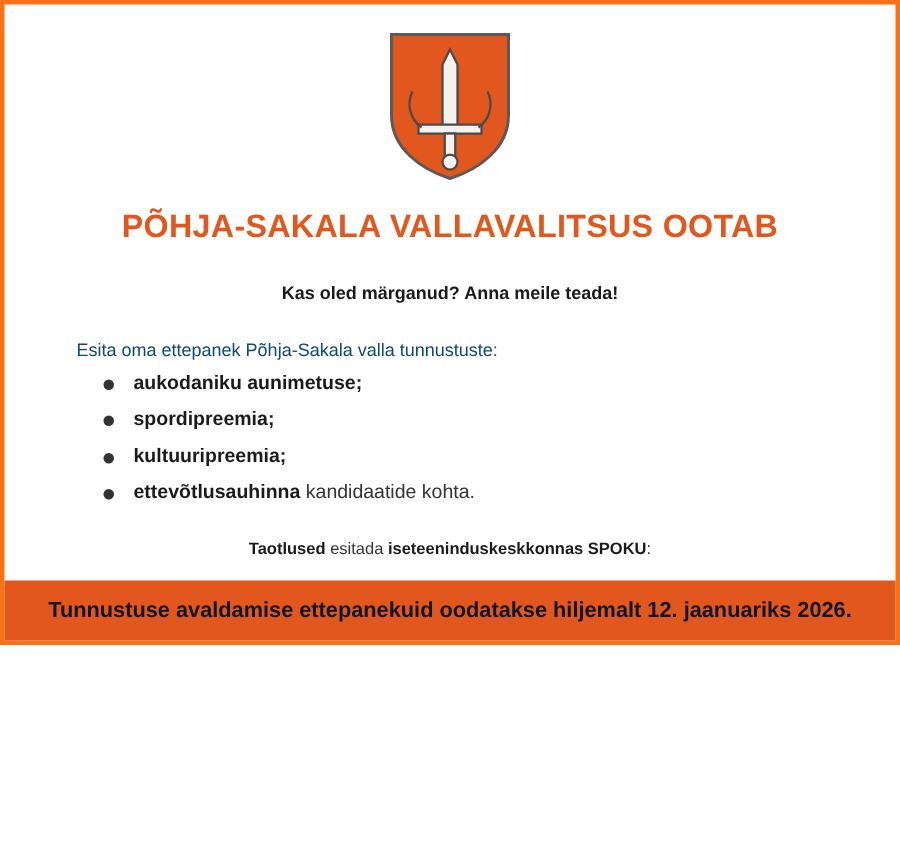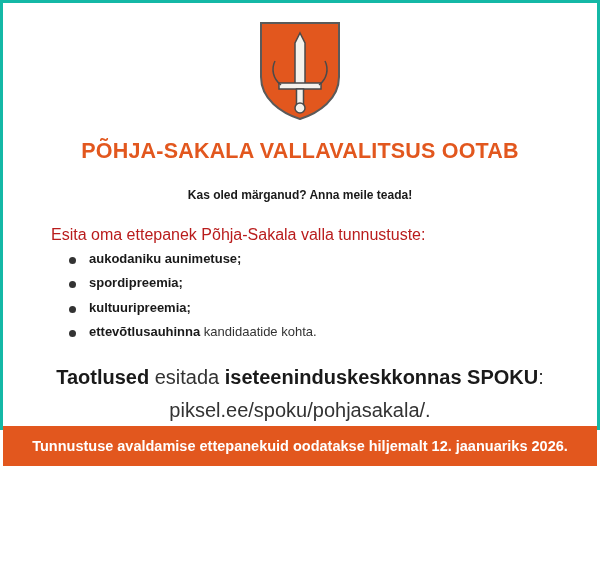--- a/index.html
+++ b/index.html
@@ -11,21 +11,21 @@
     height: 576px;
     background: #ffffff;
     font-family: "Liberation Sans", sans-serif;
     overflow: hidden;
   }
   .poster {
     position: relative;
     width: 600px;
     height: 430px;
     box-sizing: border-box;
-    border: 3px solid #14b8a6;
+    border: 3px solid #f97316;
     background: #ffffff;
     display: flex;
     flex-direction: column;
   }
   .content {
     flex: 1 1 auto;
     padding: 14px 30px 0 30px;
     box-sizing: border-box;
   }
   
@@ -54,22 +54,22 @@
     display: block;
   }
   .subhead {
     text-align: center;
     color: #1a1a1a;
     font-size: 12px;
     font-weight: bold;
     margin: 0 0 24px 0;
   }
   .intro {
-    color: #b91c1c;
-    font-size: 16px;
+    color: #0c4a6e;
+    font-size: 12px;
     margin: 0 0 8px 18px;
     font-weight: normal;
   }
   ul.award-list {
     list-style: none;
     margin: 0 0 0 32px;
     padding: 0;
   }
   ul.award-list li {
     position: relative;
@@ -89,38 +89,38 @@
     border-radius: 50%;
     background: #333333;
   }
   ul.award-list li .b {
     font-weight: bold;
     color: #1a1a1a;
   }
   .apply {
     text-align: center;
     margin-top: 22px;
-    font-size: 20px;
+    font-size: 11px;
     color: #333333;
     line-height: 1.55;
   }
   .apply .b {
     font-weight: bold;
     color: #1a1a1a;
   }
   .apply .url {
     display: block;
     margin-top: 2px;
     color: #333333;
   }
   
   .footer {
     flex: 0 0 auto;
     background: #e2571e;
-    color: #ffffff;
+    color: #0f172a;
     text-align: center;
     font-size: 14.5px;
     font-weight: bold;
     padding: 12px 10px;
     box-sizing: border-box;
   }
 </style>
 </head>
 <body>
 
@@ -155,20 +155,19 @@
 
     <ul class="award-list">
       <li><span class="b">aukodaniku aunimetuse;</span><span></span></li>
       <li><span class="b">spordipreemia;</span><span></span></li>
       <li><span class="b">kultuuripreemia;</span><span></span></li>
       <li><span class="b">ettevõtlusauhinna</span><span> kandidaatide kohta.</span></li>
     </ul>
 
     <div class="apply">
       <span><span class="b">Taotlused</span><span> esitada </span><span class="b">iseteeninduskeskkonnas SPOKU</span><span>:</span></span>
-      <span class="url">piksel.ee/spoku/pohjasakala/.</span>
     </div>
 
   </div>
 
   <div class="footer">Tunnustuse avaldamise ettepanekuid oodatakse hiljemalt 12. jaanuariks 2026.</div>
 
 </div>
 
 </body></html>

